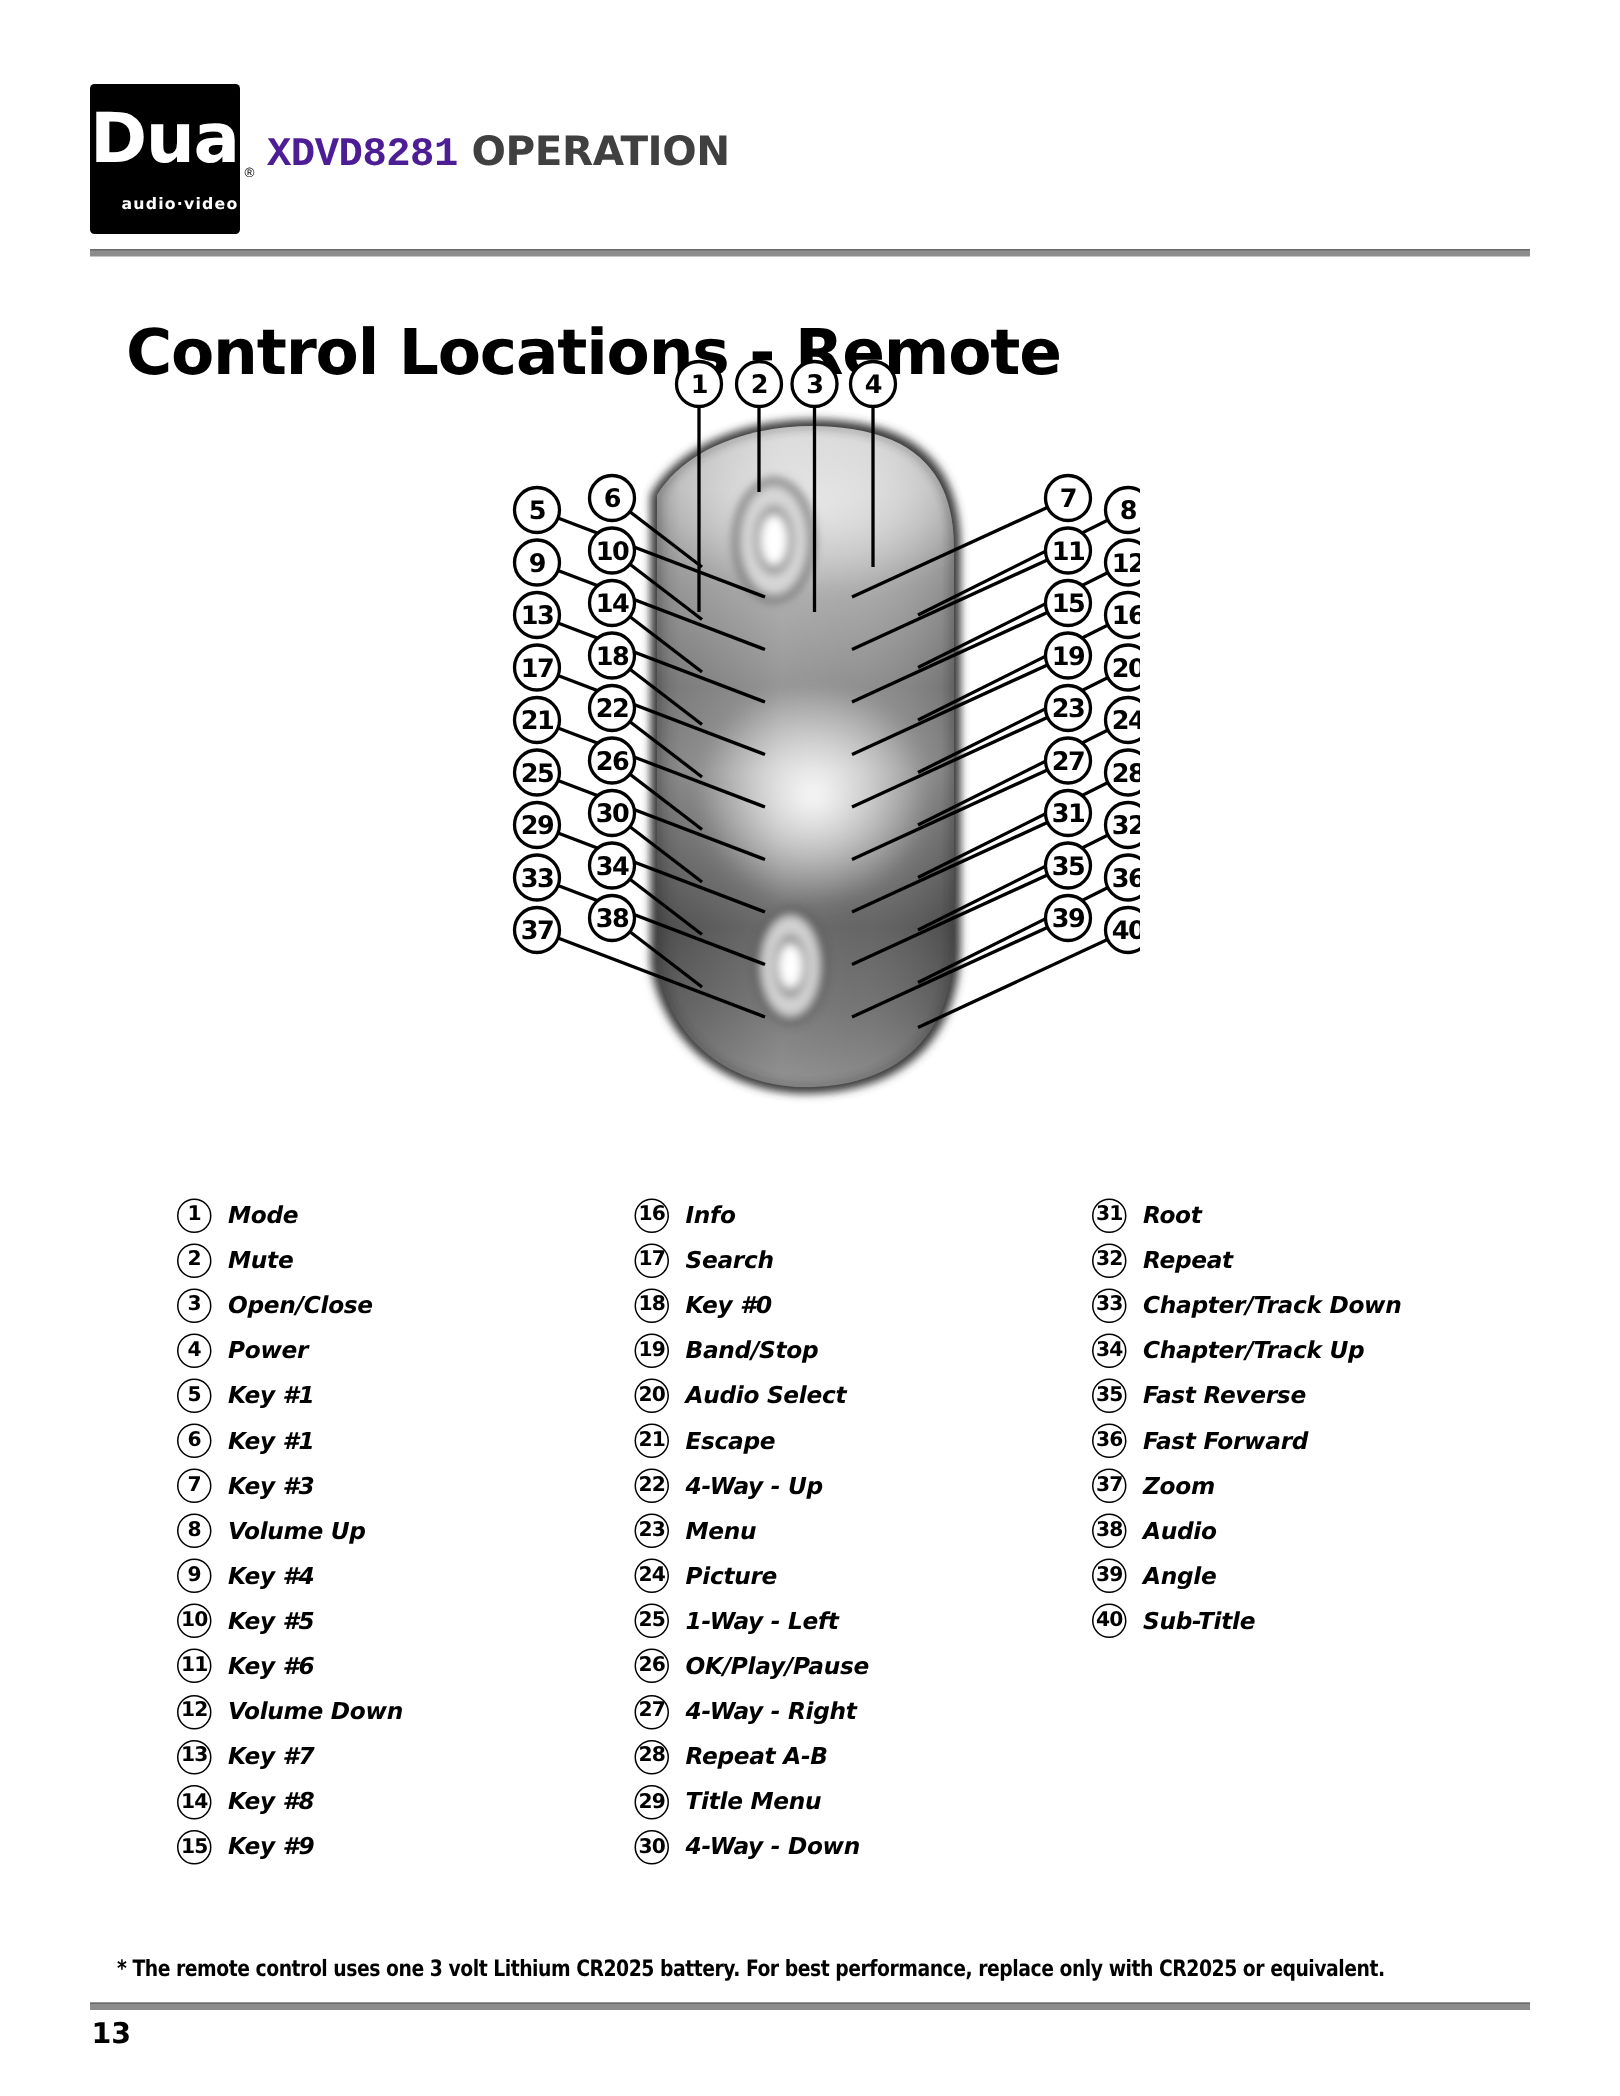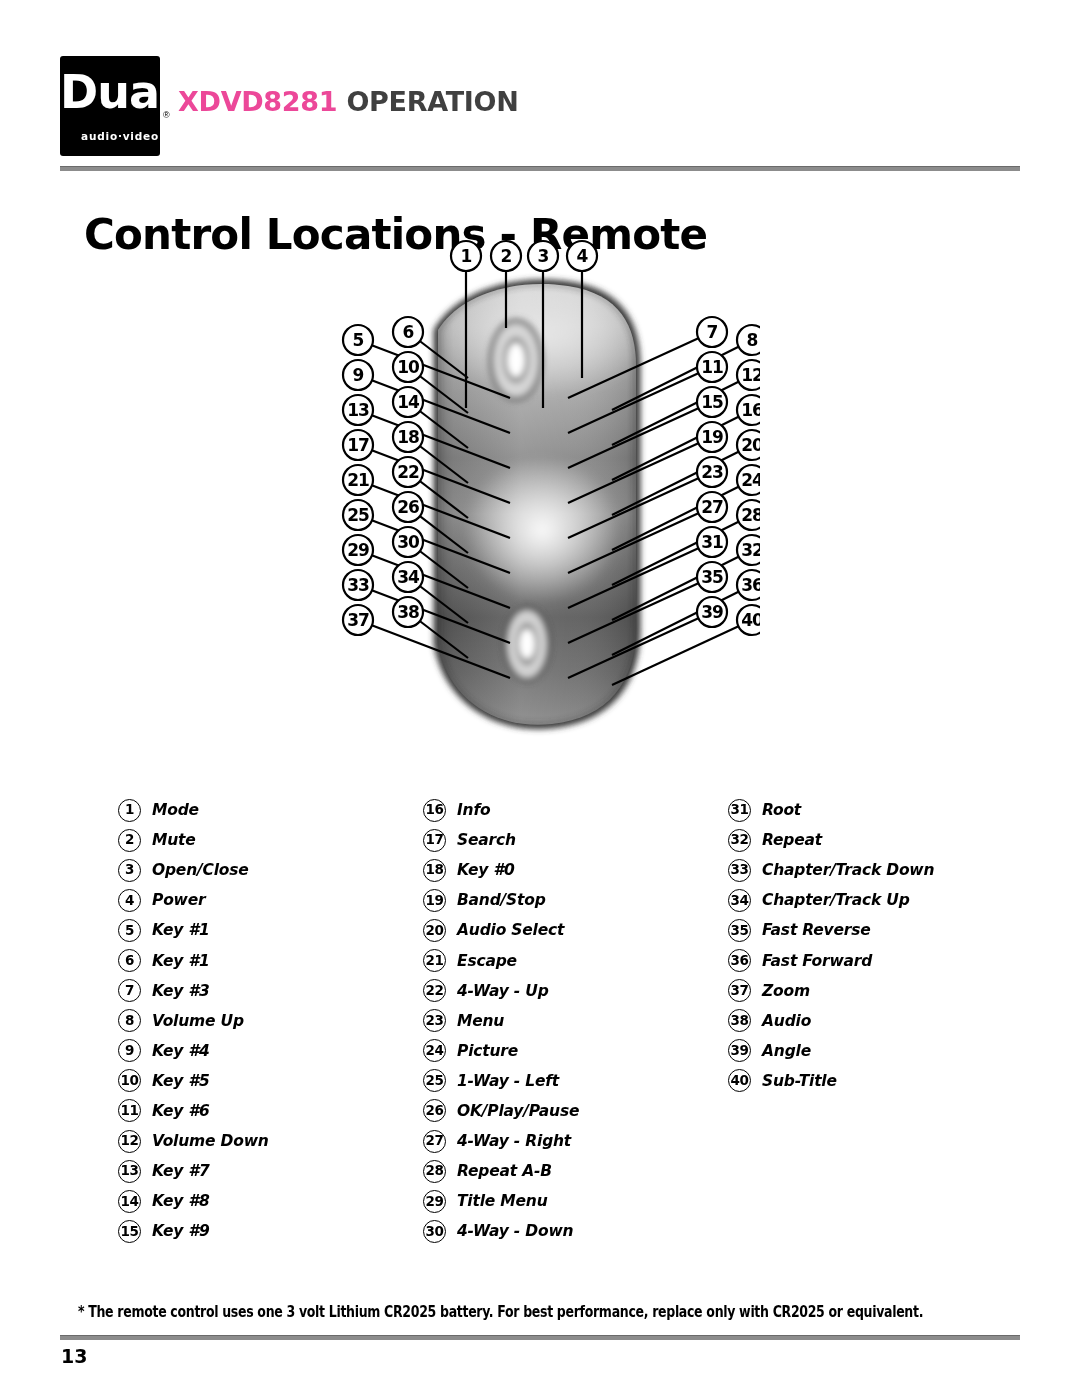--- a/index.html
+++ b/index.html
@@ -68,21 +68,21 @@
   #header-title {
     position: absolute;
     left: 118px;
     top: 30px;
     font-family: "DejaVu Sans", sans-serif;
     font-weight: bold;
     font-size: 27px;
     letter-spacing: -0.3px;
     white-space: nowrap;
   }
-  #header-model { color: #ec4899; }
+  #header-model { color: #4c1d95; font-family: Liberation Mono, monospace; }
   #header-section { color: #404040; }
 
   #header-rule {
     position: absolute;
     left: 60px;
     top: 166px;
     width: 960px;
     height: 5px;
     background: #8c8c8c;
     border-top: 1px solid #6a6a6a;

